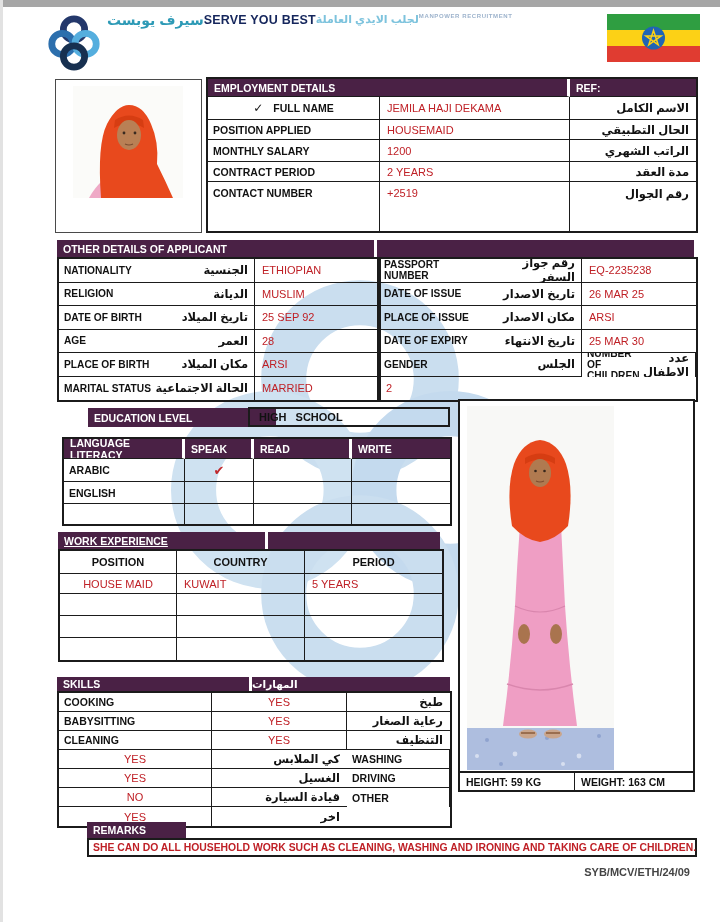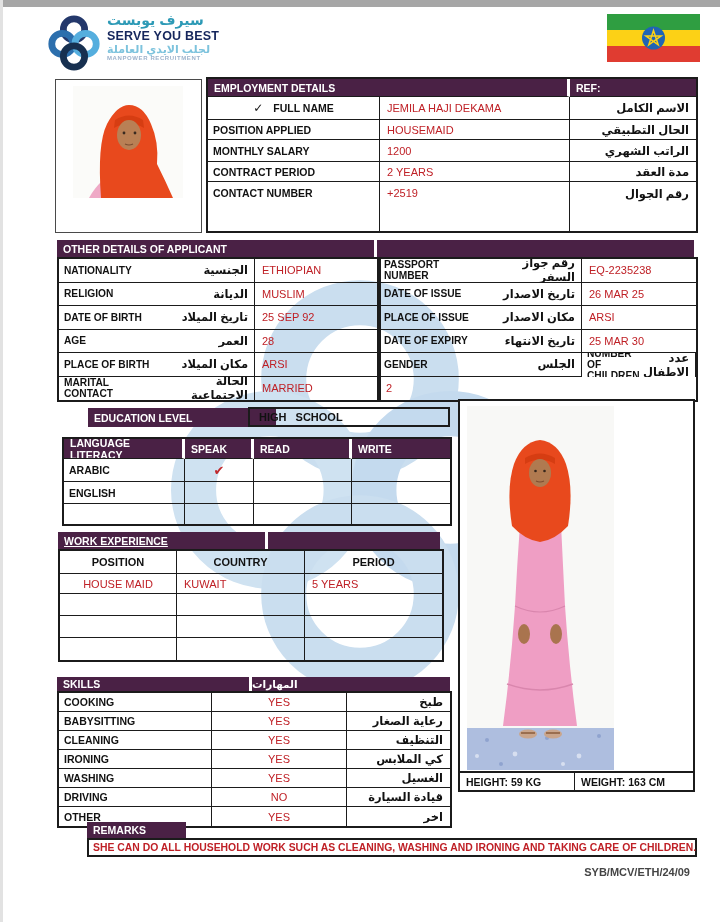--- a/index.html
+++ b/index.html
@@ -6,21 +6,21 @@
   .page{position:relative;width:720px;height:922px;background:#fff;overflow:hidden;
         font-family:"Liberation Sans","DejaVu Sans",sans-serif;}
   .abs{position:absolute;}
   .scan-top{position:absolute;top:0;left:0;width:720px;height:7px;background:#a6a6a6;}
   .scan-left{position:absolute;top:0;left:0;width:3px;height:922px;background:#e2e2e2;}
   .watermark{position:absolute;left:150px;top:268px;width:420px;height:430px;z-index:0;}
   .z{z-index:1;}
 
   
   .logo-block{left:45px;top:13px;display:flex;align-items:flex-start;}
-  .logo-text{margin-left:4px;display:flex;flex-direction:column;line-height:1.12;}
+  .logo-text{margin-left:4px;display:flex;flex-direction:row;line-height:1.12;}
   .logo-ar{font-size:14px;font-weight:bold;color:#2d9ab6;direction:rtl;text-align:left;}
   .logo-en{font-size:12.5px;font-weight:bold;color:#15265c;letter-spacing:.2px;}
   .logo-ar2{font-size:11px;color:#7dc3dd;direction:rtl;text-align:left;font-weight:bold;}
   .logo-en2{font-size:6px;color:#9db3cc;letter-spacing:.6px;font-weight:bold;}
 
   
   .pbar{display:flex;height:100%;}
   .pseg{background:#4a2145;color:#fff;font-weight:bold;font-size:10.5px;
         display:flex;align-items:center;padding:0;height:100%;box-sizing:border-box;}
   .pgap{width:3px;background:#fff;height:100%;}
@@ -163,21 +163,21 @@
         <div class="en">AGE</div>
         <div class="arr">العمر</div>
       </div>
       <div class="c val last-col">28</div>
       <div class="c odlab">
         <div class="en">PLACE OF BIRTH</div>
         <div class="arr">مكان الميلاد</div>
       </div>
       <div class="c val last-col">ARSI</div>
       <div class="c odlab last-row">
-        <div class="en">MARITAL CONTACT</div>
+        <div class="en">MARITAL STATUS</div>
         <div class="arr">الحالة الاجتماعية</div>
       </div>
       <div class="c val last-col last-row">MARRIED</div>
     </div>
 
   <div class="abs z grid" id="od-right" style="left:377px;top:257px;grid-template-columns:203px 114px;grid-template-rows:repeat(6,23.5px);">
       <div class="c odlab">
         <div class="en">PASSPORT NUMBER</div>
         <div class="arr">رقم جواز السفر</div>
       </div>
@@ -265,21 +265,20 @@
   <div class="abs z grid" id="skills-grid" style="left:57px;top:691px;grid-template-columns:153px 135px 103px;grid-template-rows:repeat(7,19px);">
       <div class="c lbl">COOKING</div>
       <div class="c val ctr">YES</div>
       <div class="c ar last-col">طبخ</div>
       <div class="c lbl">BABYSITTING</div>
       <div class="c val ctr">YES</div>
       <div class="c ar last-col">رعاية الصغار</div>
       <div class="c lbl">CLEANING</div>
       <div class="c val ctr">YES</div>
       <div class="c ar last-col">التنظيف</div>
-      <div class="c lbl">IRONING</div>
       <div class="c val ctr">YES</div>
       <div class="c ar last-col">كي الملابس</div>
       <div class="c lbl">WASHING</div>
       <div class="c val ctr">YES</div>
       <div class="c ar last-col">الغسيل</div>
       <div class="c lbl">DRIVING</div>
       <div class="c val ctr">NO</div>
       <div class="c ar last-col">قيادة السيارة</div>
       <div class="c lbl last-row">OTHER</div>
       <div class="c val ctr last-row">YES</div>

